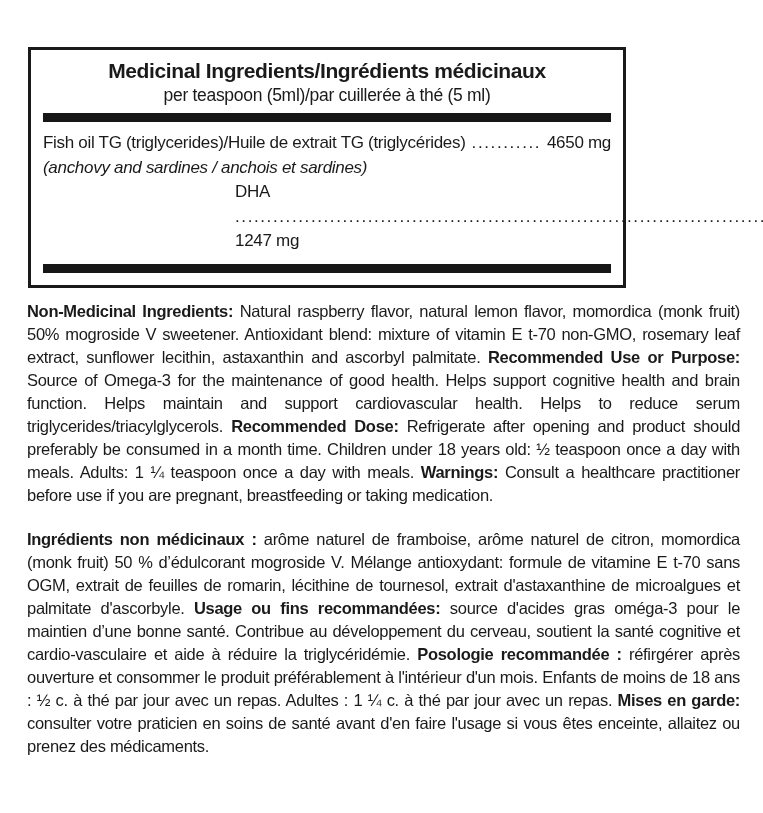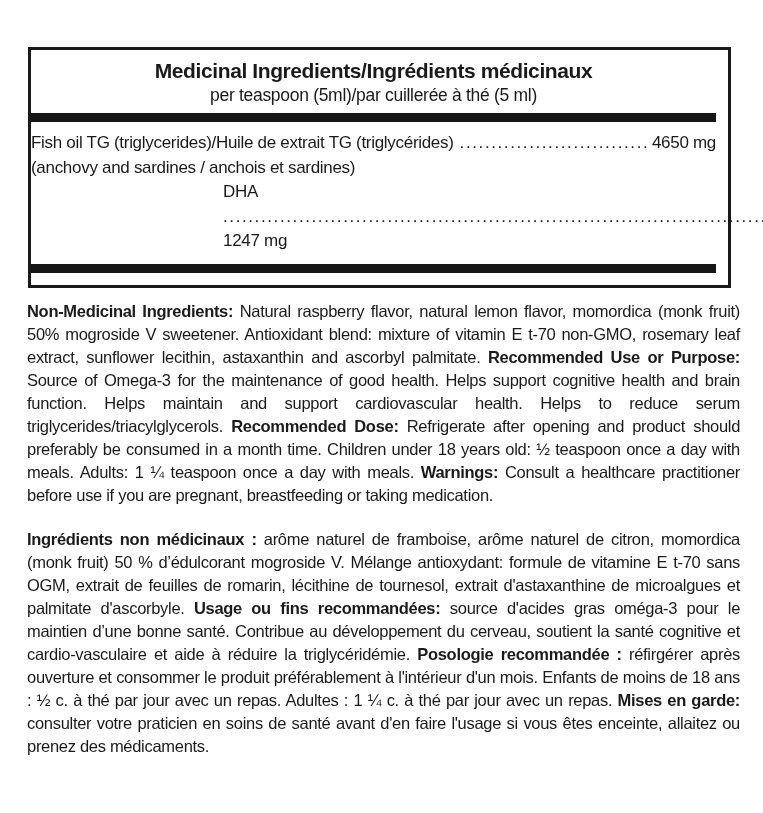--- a/index.html
+++ b/index.html
@@ -19,23 +19,23 @@
     width: 763px;
     height: 813px;
     background: #ffffff;
     overflow: hidden;
   }
 
   
   .panel {
     box-sizing: border-box;
     margin: 47px 32px 0 28px;
-    width: 703px;
+    width: 598px;
     border: 3px solid #1a1a1a;
-    padding: 6px 12px 12px 0;
+    padding: 6px 12px 12px 12px;
     background: #ffffff;
   }
   .panel-title {
     text-align: center;
     font-weight: bold;
     font-size: 21px;
     line-height: 26px;
     letter-spacing: -0.4px;
     margin-top: 2px;
   }
@@ -69,21 +69,21 @@
   }
   .ingredient-row .dots::after {
     content: "...................................................................................................................................................................";
     letter-spacing: 1.6px;
     white-space: nowrap;
   }
   .ingredient-row .ing-amount {
     flex: 0 0 auto;
     text-align: right;
   }
-  .ingredient-row.plain { display: block; }
+  .ingredient-row.plain { display: block; font-style: italic; }
   .ingredient-row.indent-dha { padding-left: 186px; flex-direction: column; }
 
   
   .body-paragraph {
     margin: 12px 23px 0 27px;
     font-size: 16.5px;
     line-height: 23px;
     letter-spacing: -0.3px;
     text-align: justify;
   }

